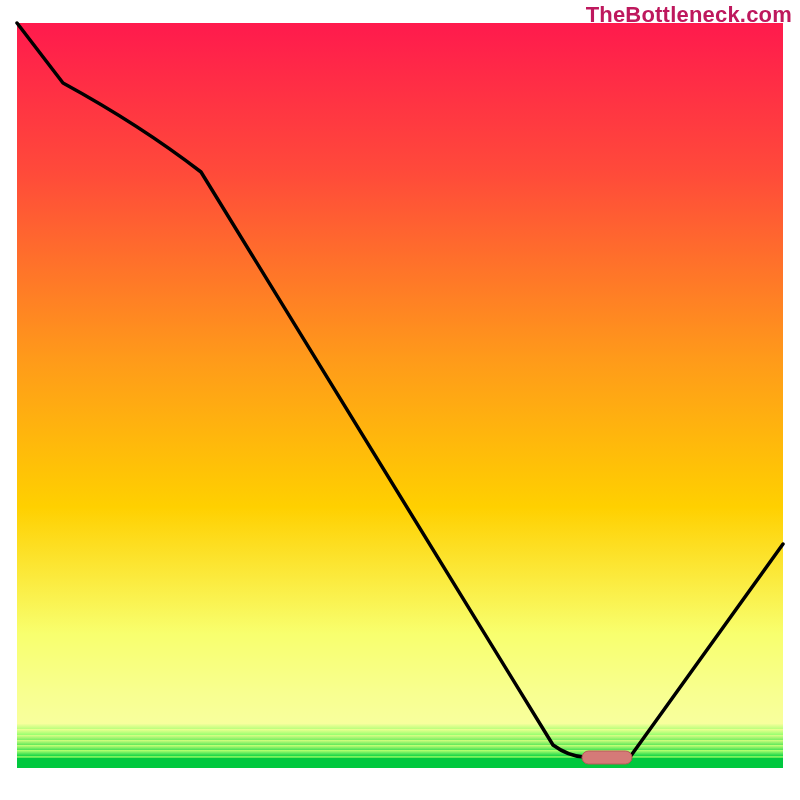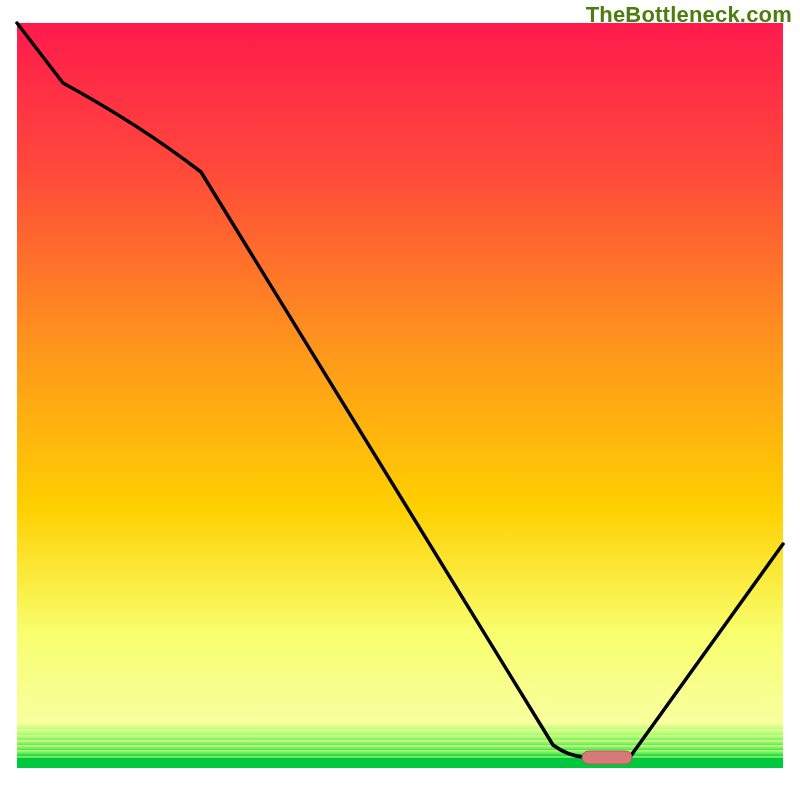--- a/index.html
+++ b/index.html
@@ -14,21 +14,21 @@
     position: relative;
     width: 800px;
     height: 800px;
   }
   .watermark {
     position: absolute;
     top: 2px;
     right: 8px;
     font-size: 22px;
     font-weight: 600;
-    color: #4d7c0f;
+    color: #be185d;
     letter-spacing: 0.2px;
   }
   svg.plot {
     display: block;
     position: absolute;
     top: 0;
     left: 0;
   }
 </style>
 </head>

